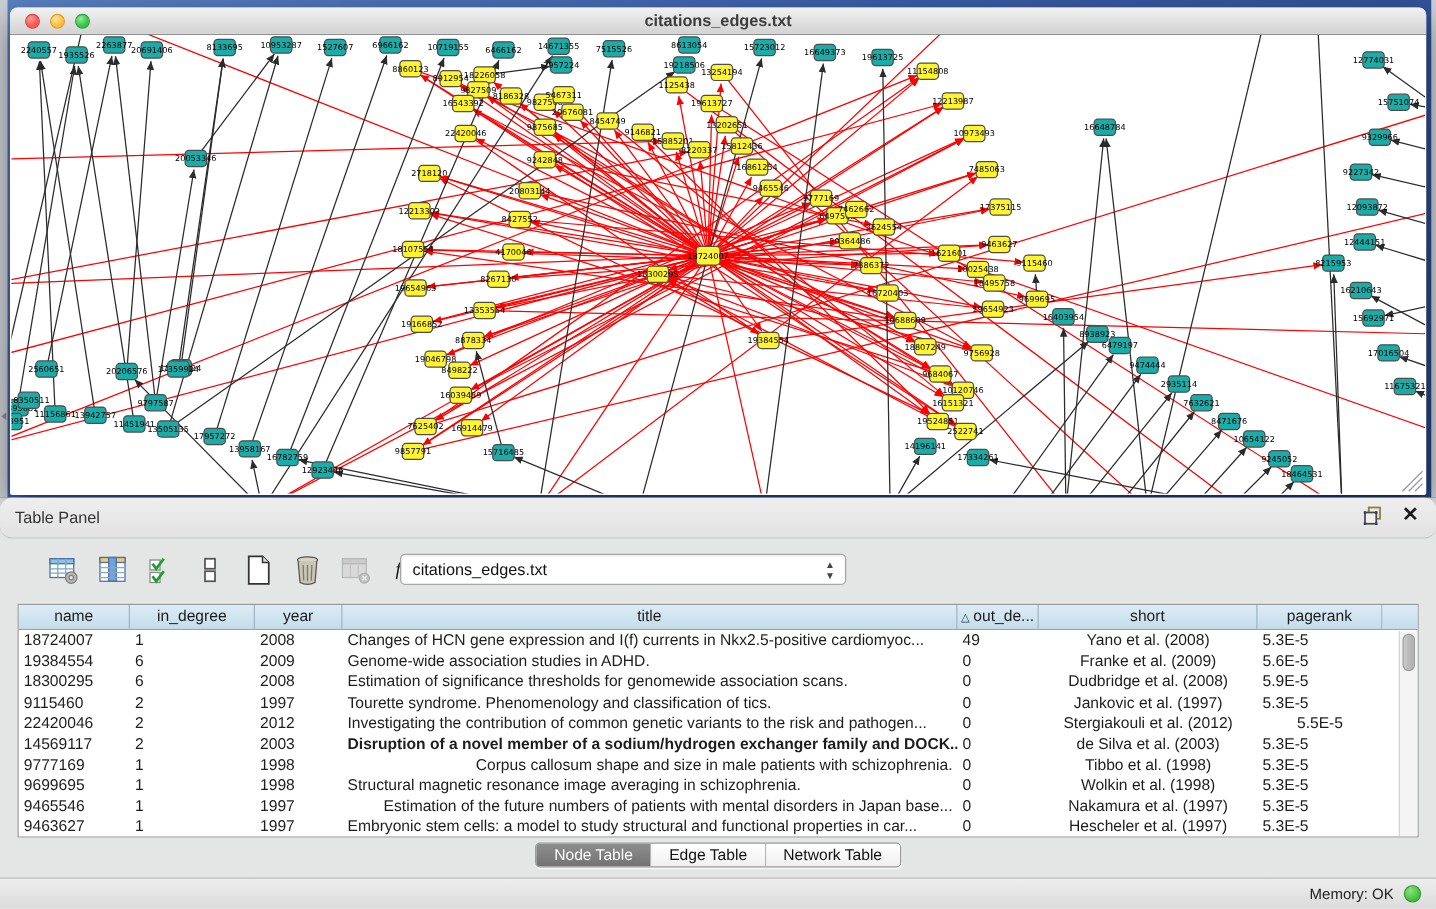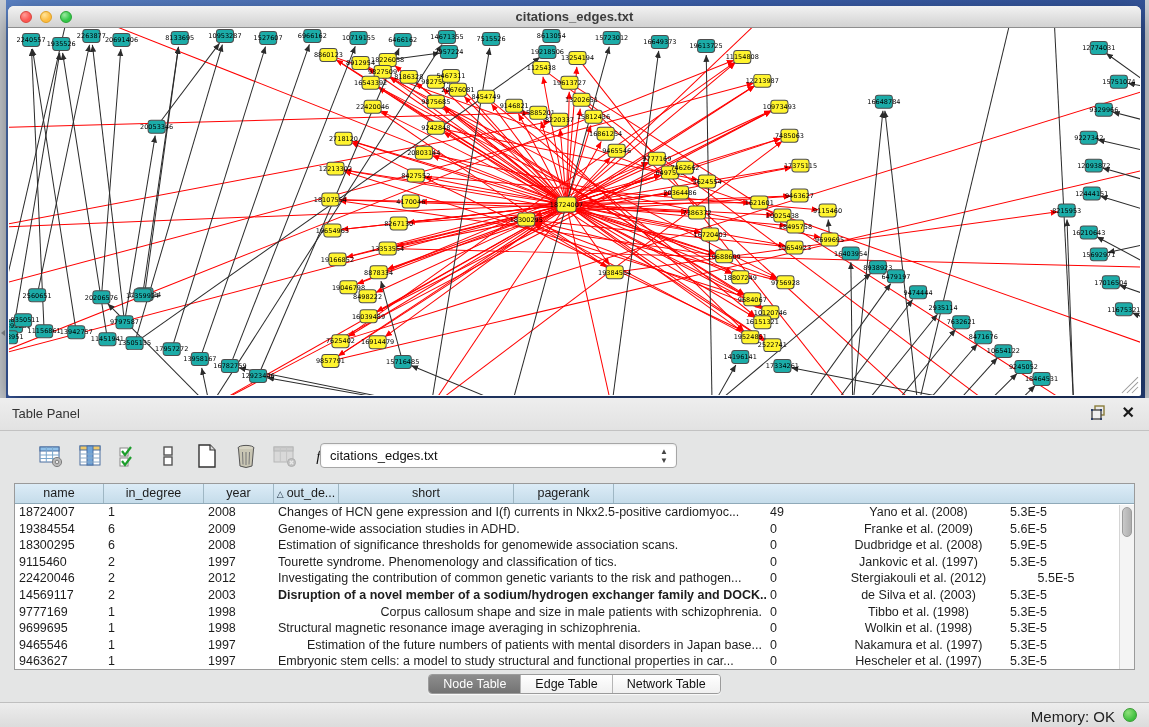--- a/index.html
+++ b/index.html
@@ -23,21 +23,21 @@
   .tl.red   { left:12px; background:radial-gradient(circle at 35% 30%,#ff9d97,#fc5753 60%); border:1px solid #d9453c; }
   .tl.yellow{ left:32px; background:radial-gradient(circle at 35% 30%,#ffe49a,#fdbc40 60%); border:1px solid #dfa023; }
   .tl.green { left:52px; background:radial-gradient(circle at 35% 30%,#9ae9a0,#33c748 60%); border:1px solid #27a333; }
   .win-title { position:absolute; left:0; right:0; top:3px; text-align:center;
     font-size:13px; font-weight:bold; color:#3c3c3c; }
   .canvas { position:absolute; left:1px; top:22px; right:1px; bottom:1px; background:#fff; overflow:hidden; }
   .canvas svg { display:block; width:100%; height:100%; }
 
   
   .panel-header { position:absolute; left:0; top:398px; width:1149px; height:33px;
-    background:linear-gradient(#eeeeee,#e2e2e2); border-bottom:1px solid #c2c2c2; }
+    background:linear-gradient(#eeeeee,#e2e2e2); border-bottom:1px solid #c2c2c2;border-radius:10px; }
   .panel-title { position:absolute; left:12px; top:8px; font-size:13px; color:#333; }
   .ph-icons { position:absolute; right:14px; top:6px; display:flex; gap:14px; align-items:center; }
   .float-ic { width:18px; height:18px; }
   .close-ic { font-size:16px; font-weight:bold; color:#1a1a1a; line-height:18px; cursor:default; }
 
   
   .panel-body { position:absolute; left:0; top:431px; width:1149px; height:271px; background:#e4e5e5; }
   .toolbar { position:absolute; left:38px; top:10px; height:30px; display:flex; align-items:center; gap:13px; }
   .tb-icon { width:26px; height:26px; display:flex; align-items:center; justify-content:center; }
   .fx { font-family:"Liberation Serif",serif; font-style:italic; font-size:15px; color:#111; }
@@ -68,21 +68,21 @@
   .seg { display:flex; border:1px solid #9b9b9b; border-radius:4px; overflow:hidden; height:20px;
     box-shadow:0 1px 1px rgba(255,255,255,.8); }
   .seg .tab { font-size:12.5px; padding:0 14px; line-height:19px; background:linear-gradient(#ffffff,#f0f0f0);
     color:#111; border-right:1px solid #b5b5b5; }
   .seg .tab:last-child { border-right:none; }
   .seg .tab.active { background:linear-gradient(#8d8d8d,#737373); color:#fff; }
 
   
   .statusbar { position:absolute; left:0; top:702px; width:1149px; height:25px;
     background:linear-gradient(#ededed,#dcdcdc); border-top:1px solid #bfbfbf; }
-  .mem { position:absolute; right:34px; top:5px; font-size:15px; color:#222; }
+  .mem { position:absolute; right:34px; top:5px; font-size:12px; color:#222; }
   .memdot { position:absolute; right:12px; top:5px; width:14px; height:14px; border-radius:50%;
     background:radial-gradient(circle at 35% 30%,#8fe07a,#3dbf3d 70%); border:1px solid #3a9a34; }
 </style>
 </head>
 <body>
 
 <div id="root">
 
   <div class="network-area">
     <div class="gutter-left">
@@ -888,20 +888,21 @@
     <div class="combo">
       <span>citations_edges.txt</span>
       <span class="spin">▲<br>▼</span>
     </div>
 
     <div class="tableWrap">
       <div class="thead" id="thead">
           <div class="th" style="width: 89px;">name</div>
           <div class="th" style="width: 100px;">in_degree</div>
           <div class="th" style="width: 70px;">year</div>
+          <div class="th" style="width: 492px;">title</div>
           <div class="th" style="width: 65px;"><span class="sort-tri">△</span>out_de...</div>
           <div class="th" style="width: 175px;">short</div>
           <div class="th" style="width: 100px;">pagerank</div>
           <div class="th filler"></div>
         </div>
       <div id="tbody">
           <div class="trow">
             <div class="td" style="width: 89px; text-align: left;">18724007</div>
             <div class="td" style="width: 100px; text-align: left;">1</div>
             <div class="td" style="width: 70px; text-align: left;">2008</div>

